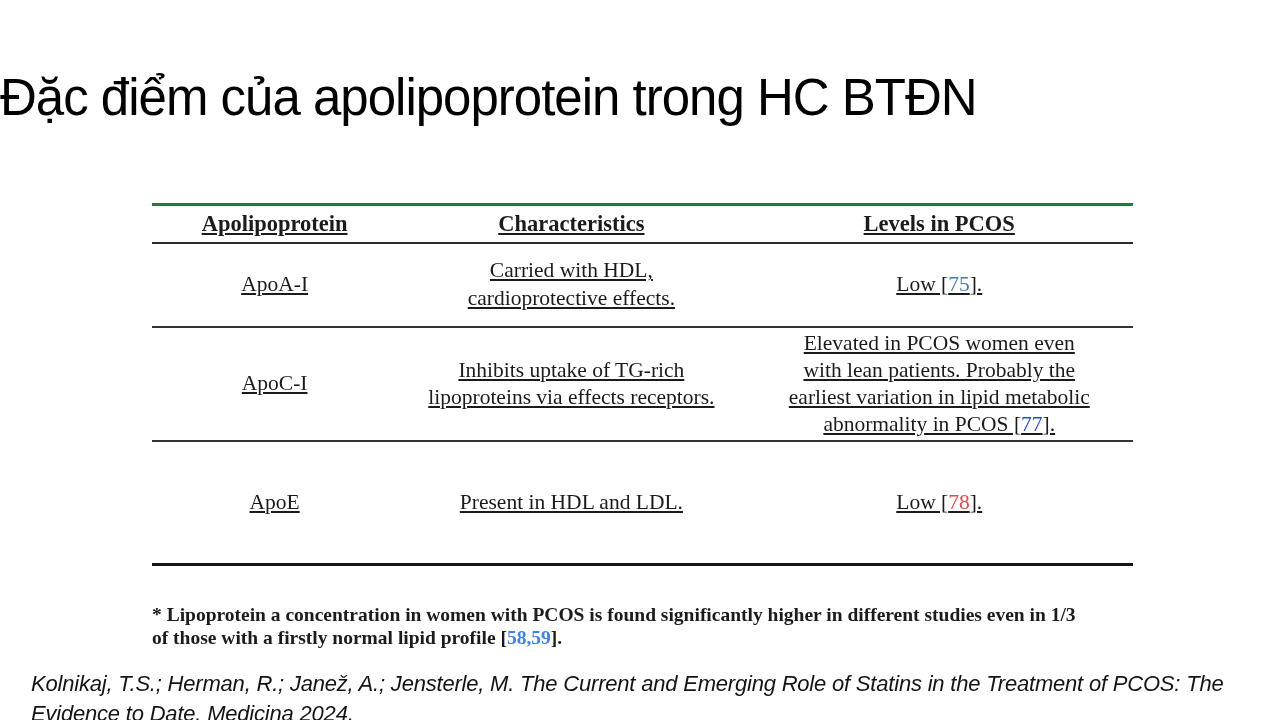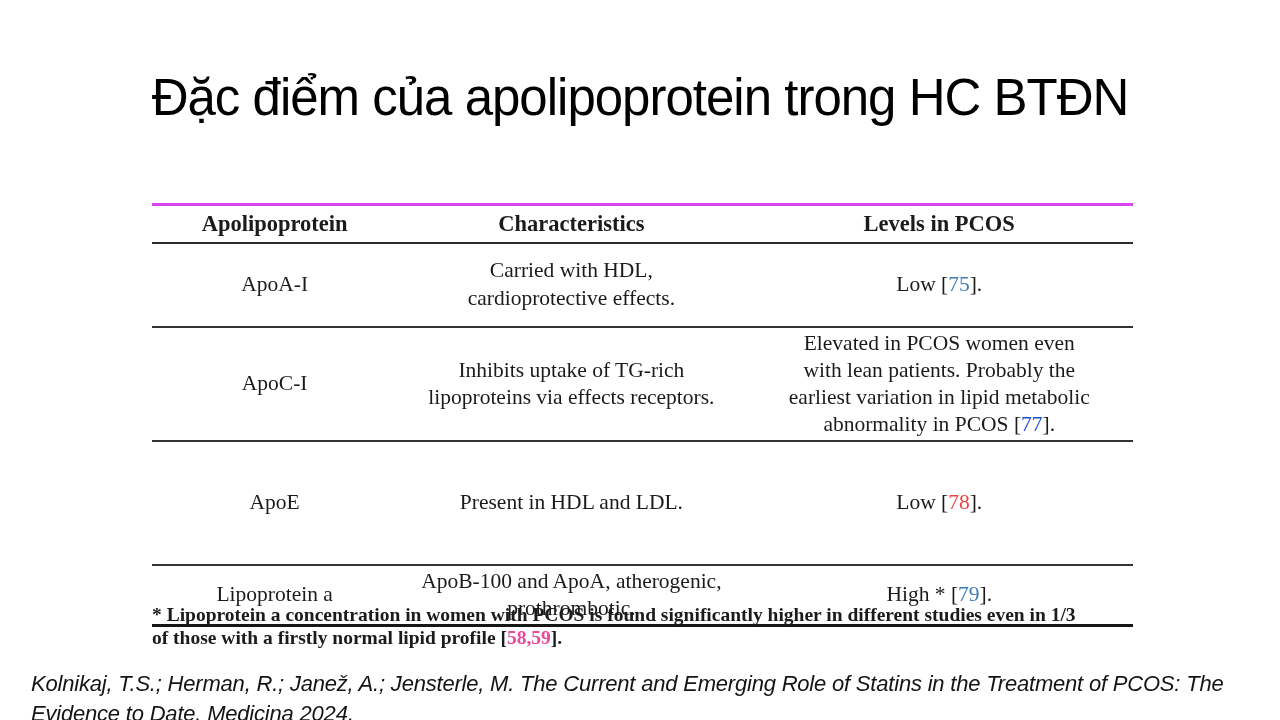--- a/index.html
+++ b/index.html
@@ -14,38 +14,38 @@
     background: #ffffff;
     overflow: hidden;
     font-family: "Liberation Serif", serif;
     color: #1b1b1b;
   }
   .slide-title {
     position: absolute;
     top: 68px;
     left: 0;
     width: 1280px;
-    text-align: center;
     font-family: "Liberation Sans", sans-serif;
     font-size: 51px;
     font-weight: 400;
     letter-spacing: -1px;
     color: #000000;
     white-space: nowrap;
   }
   .apo-table {
     position: absolute;
     top: 203px;
     left: 152px;
     width: 981px;
     border-collapse: collapse;
     table-layout: fixed;
-    border-top: 3px solid #d946ef;
+    border-top: 3px solid #15803d;
     border-bottom: 3px solid #161616;
     font-family: "Liberation Serif", serif;
+    text-decoration: underline;
   }
   .apo-table col.c1 { width: 25%; }
   .apo-table col.c2 { width: 35.5%; }
   .apo-table col.c3 { width: 39.5%; }
   .apo-table th, .apo-table td {
     text-align: center;
     vertical-align: middle;
     padding: 2px 6px;
     white-space: pre-line;
     font-size: 21.5px;
@@ -126,28 +126,22 @@
         <td><span>Elevated in PCOS women even
 with lean patients. Probably the
 earliest variation in lipid metabolic
 abnormality in PCOS [</span><span style="color: #1d4ed8;">77</span><span>].</span></td>
       </tr>
       <tr>
         <td>ApoE</td>
         <td><span>Present in HDL and LDL.</span></td>
         <td><span>Low [</span><span style="color: #ef4444;">78</span><span>].</span></td>
       </tr>
-      <tr>
-        <td>Lipoprotein a</td>
-        <td><span>ApoB-100 and ApoA, atherogenic,
-prothrombotic.</span></td>
-        <td><span>High * [</span><span style="color: rgb(62, 124, 184);">79</span><span>].</span></td>
-      </tr>
     </tbody>
   </table>
 
   <div class="table-footnote"><span>* Lipoprotein a concentration in women with PCOS is found significantly higher in different studies even in 1/3
-of those with a firstly normal lipid profile [</span><span style="color: #ec4899;">58,59</span><span>].</span></div>
+of those with a firstly normal lipid profile [</span><span style="color: #3b82f6;">58,59</span><span>].</span></div>
 
   <div class="citation">Kolnikaj, T.S.; Herman, R.; Janež, A.; Jensterle, M. The Current and Emerging Role of Statins in the Treatment of PCOS: The Evidence to Date. Medicina 2024,
 60, 244. https:// doi.org/10.3390/medicina60020244</div>
 
 </div>
 
 </body></html>

